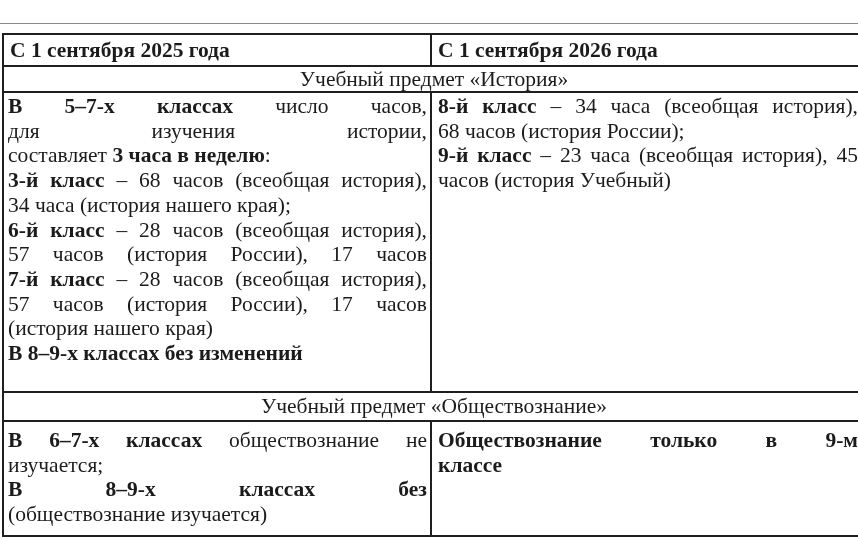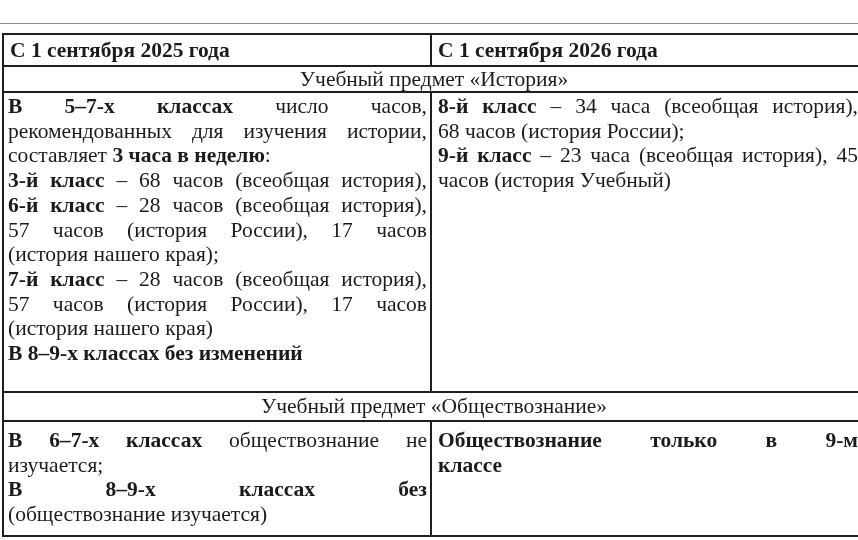--- a/index.html
+++ b/index.html
@@ -61,53 +61,52 @@
     <div class="row row-hist">
       <div class="cell cell-left">
           <div class="line just">
             <span class="b">В</span>
             <span class="b">5–7-х</span>
             <span class="b">классах</span>
             <span>число</span>
             <span>часов,</span>
           </div>
           <div class="line just">
-            <span>рекомендованных</span>
             <span>для</span>
             <span>изучения</span>
             <span>истории,</span>
           </div>
           <div class="line"><span>составляет </span><span class="b">3 часа в неделю</span><span>:</span></div>
           <div class="line just">
             <span class="b">3-й</span>
             <span class="b">класс</span>
             <span>–</span>
             <span>68</span>
             <span>часов</span>
             <span>(всеобщая</span>
             <span>история),</span>
           </div>
+          <div class="line"><span>34 часа (история нашего края);</span></div>
           <div class="line just">
             <span class="b">6-й</span>
             <span class="b">класс</span>
             <span>–</span>
             <span>28</span>
             <span>часов</span>
             <span>(всеобщая</span>
             <span>история),</span>
           </div>
           <div class="line just">
             <span>57</span>
             <span>часов</span>
             <span>(история</span>
             <span>России),</span>
             <span>17</span>
             <span>часов</span>
           </div>
-          <div class="line"><span>(история нашего края);</span></div>
           <div class="line just">
             <span class="b">7-й</span>
             <span class="b">класс</span>
             <span>–</span>
             <span>28</span>
             <span>часов</span>
             <span>(всеобщая</span>
             <span>история),</span>
           </div>
           <div class="line just">

